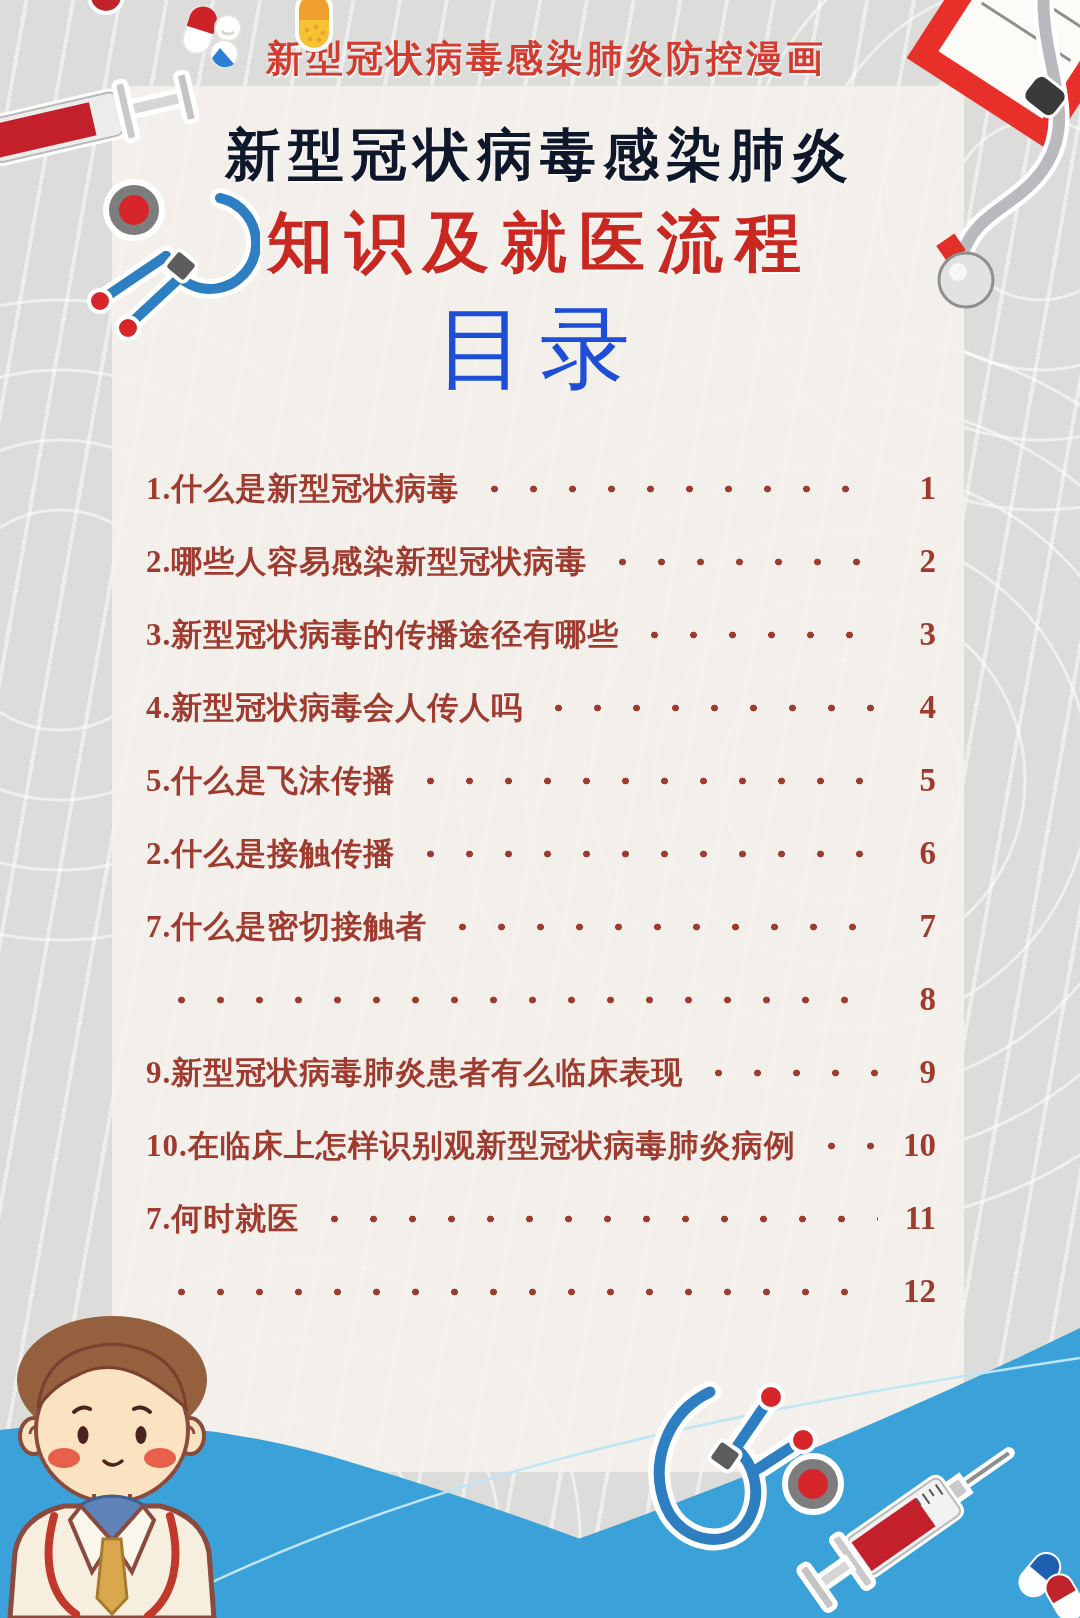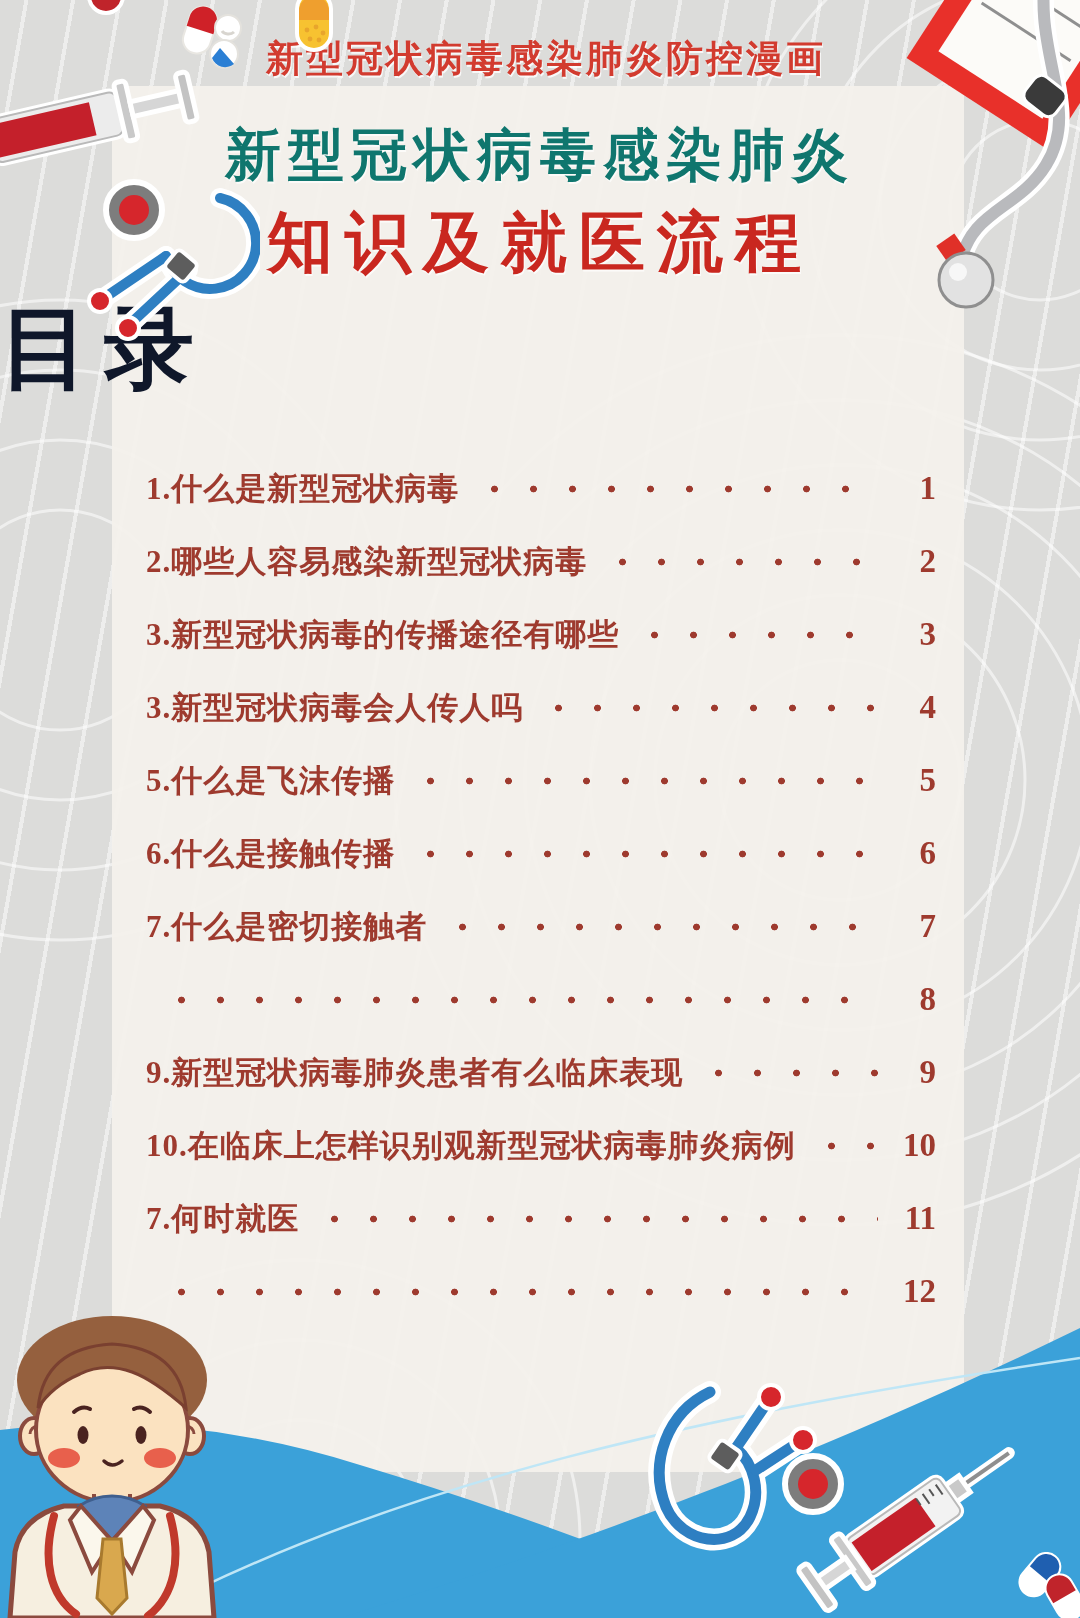--- a/index.html
+++ b/index.html
@@ -18,33 +18,33 @@
   .kicker{
     position:absolute;left:0;top:34px;width:100%;text-align:center;z-index:5;
     font-family:"Liberation Sans","DejaVu Sans",sans-serif;
     font-weight:bold;font-size:37px;letter-spacing:3px;color:#d23b2f;
     text-shadow:1px 2px 0 rgba(255,255,255,.8);
     padding-left:6px;
   }
   .title1{
     position:absolute;left:0;top:118px;width:100%;text-align:center;z-index:5;
     font-family:"Liberation Sans","DejaVu Sans",sans-serif;
-    font-weight:bold;font-size:56px;letter-spacing:7px;color:#0f766e;
+    font-weight:bold;font-size:56px;letter-spacing:7px;color:#0f172a;
     text-shadow:1px 2px 0 rgba(255,255,255,.7);
   }
   .title2{
     position:absolute;left:0;top:198px;width:100%;text-align:center;z-index:5;
     font-family:"Liberation Sans","DejaVu Sans",sans-serif;
     font-weight:bold;font-size:66px;letter-spacing:12px;color:#c9271f;
     text-shadow:1px 2px 0 rgba(255,255,255,.7);
   }
   .toc-heading{
-    position:absolute;left:0;top:288px;width:100%;text-align:left;z-index:5;
+    position:absolute;left:0;top:288px;width:100%;text-align:center;z-index:5;
     font-family:"Liberation Sans","DejaVu Sans",sans-serif;
-    font-weight:bold;font-size:90px;letter-spacing:14px;color:#0f172a;
+    font-weight:normal;font-size:90px;letter-spacing:14px;color:#1d4ed8;
   }
   .toc{
     position:absolute;left:146px;top:452px;width:790px;z-index:5;
     display:flex;flex-direction:column;
   }
   .toc-row{
     display:flex;align-items:center;height:73px;
     font-weight:bold;font-size:31px;color:#9e3a2e;
   }
   .toc-label{white-space:nowrap;letter-spacing:1px;}
@@ -100,31 +100,31 @@
       <span class="toc-label">2.哪些人容易感染新型冠状病毒</span>
       <span class="toc-dots"></span>
       <span class="toc-page">2</span>
     </div>
   <div class="toc-row">
       <span class="toc-label">3.新型冠状病毒的传播途径有哪些</span>
       <span class="toc-dots"></span>
       <span class="toc-page">3</span>
     </div>
   <div class="toc-row">
-      <span class="toc-label">3.新型冠状病毒会人传人吗</span>
+      <span class="toc-label">4.新型冠状病毒会人传人吗</span>
       <span class="toc-dots"></span>
       <span class="toc-page">4</span>
     </div>
   <div class="toc-row">
       <span class="toc-label">5.什么是飞沫传播</span>
       <span class="toc-dots"></span>
       <span class="toc-page">5</span>
     </div>
   <div class="toc-row">
-      <span class="toc-label">6.什么是接触传播</span>
+      <span class="toc-label">2.什么是接触传播</span>
       <span class="toc-dots"></span>
       <span class="toc-page">6</span>
     </div>
   <div class="toc-row">
       <span class="toc-label">7.什么是密切接触者</span>
       <span class="toc-dots"></span>
       <span class="toc-page">7</span>
     </div>
   <div class="toc-row">
       <span class="toc-dots"></span>

